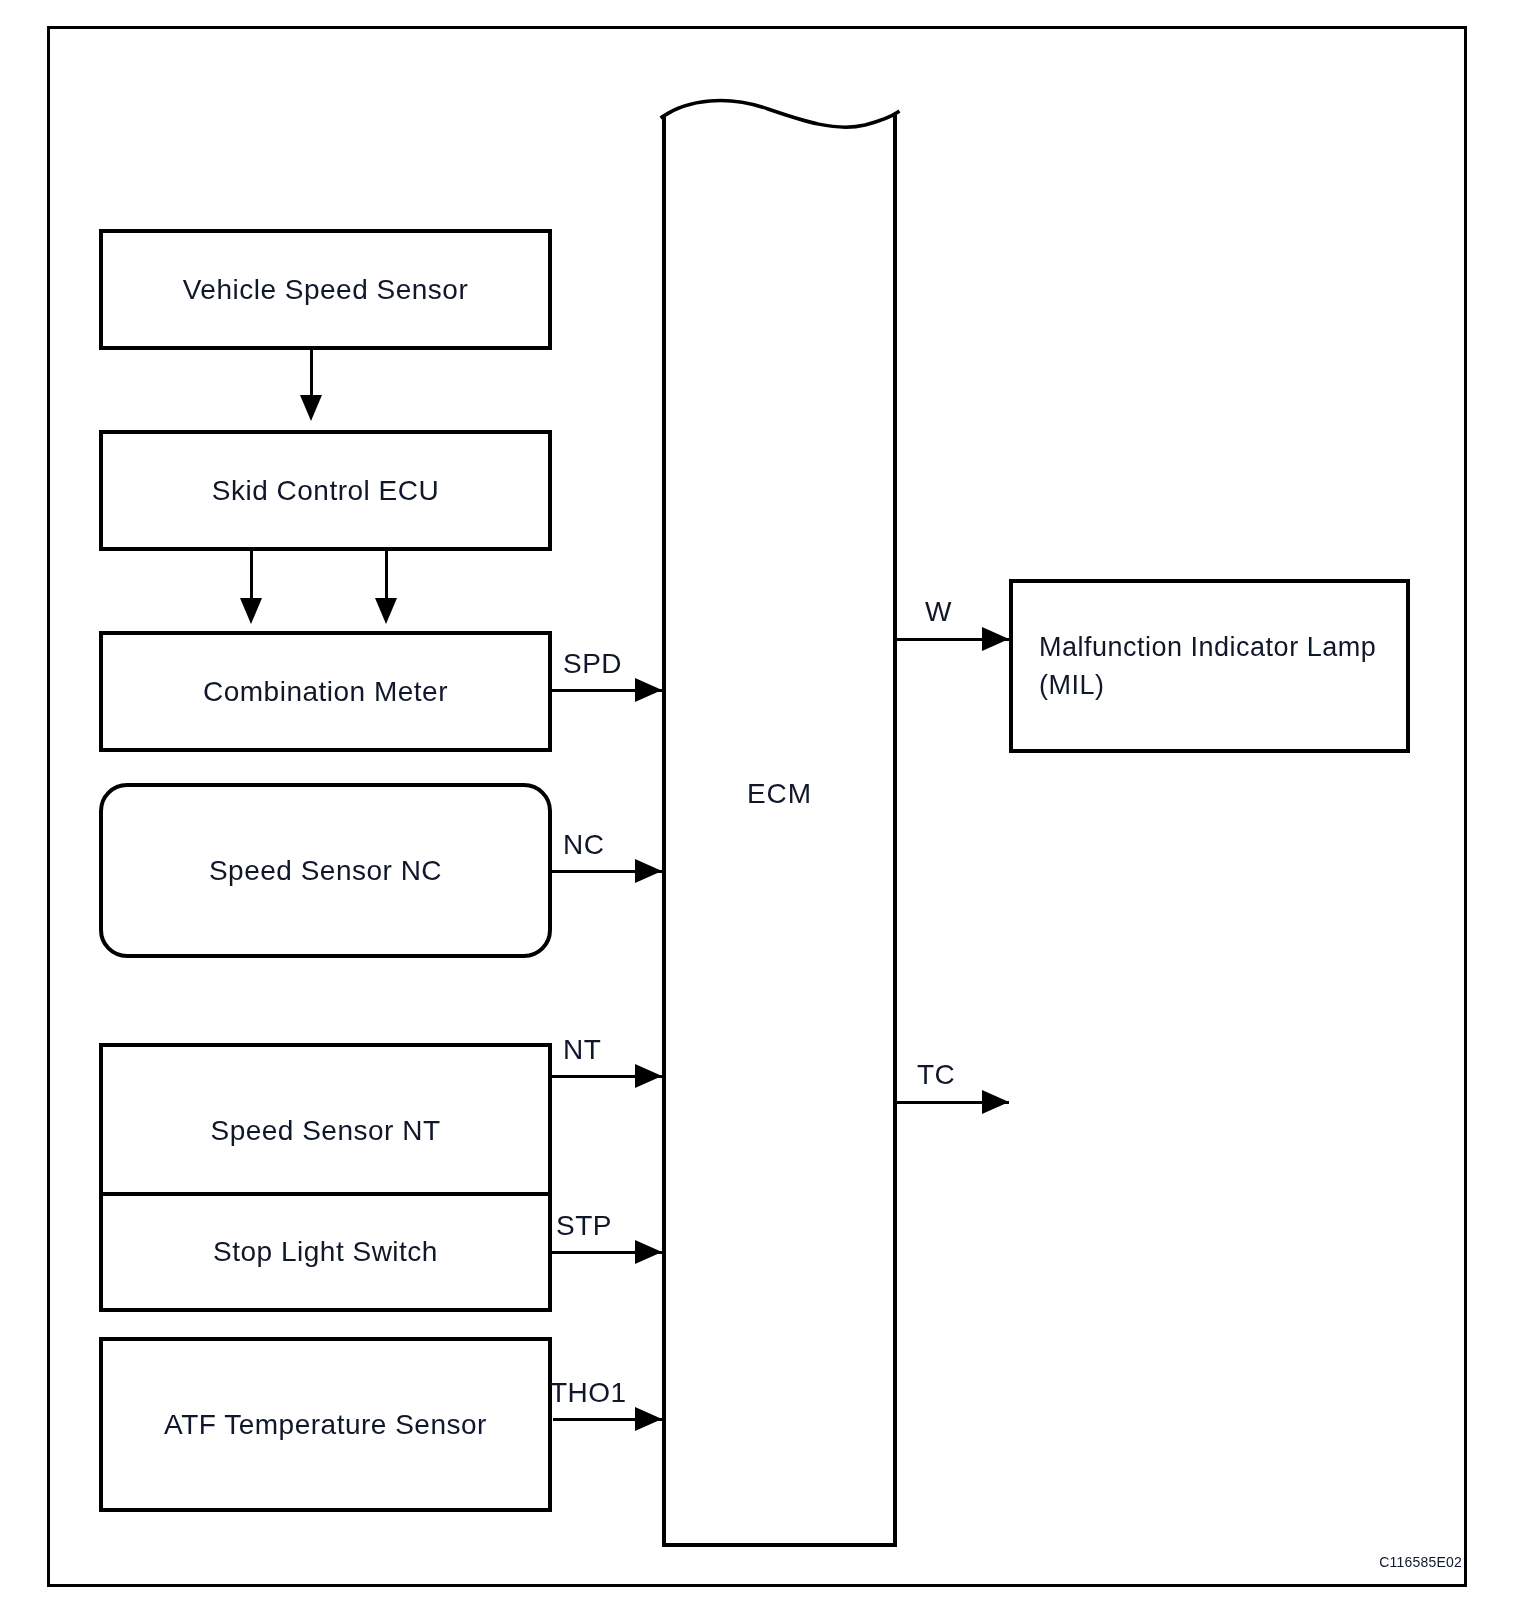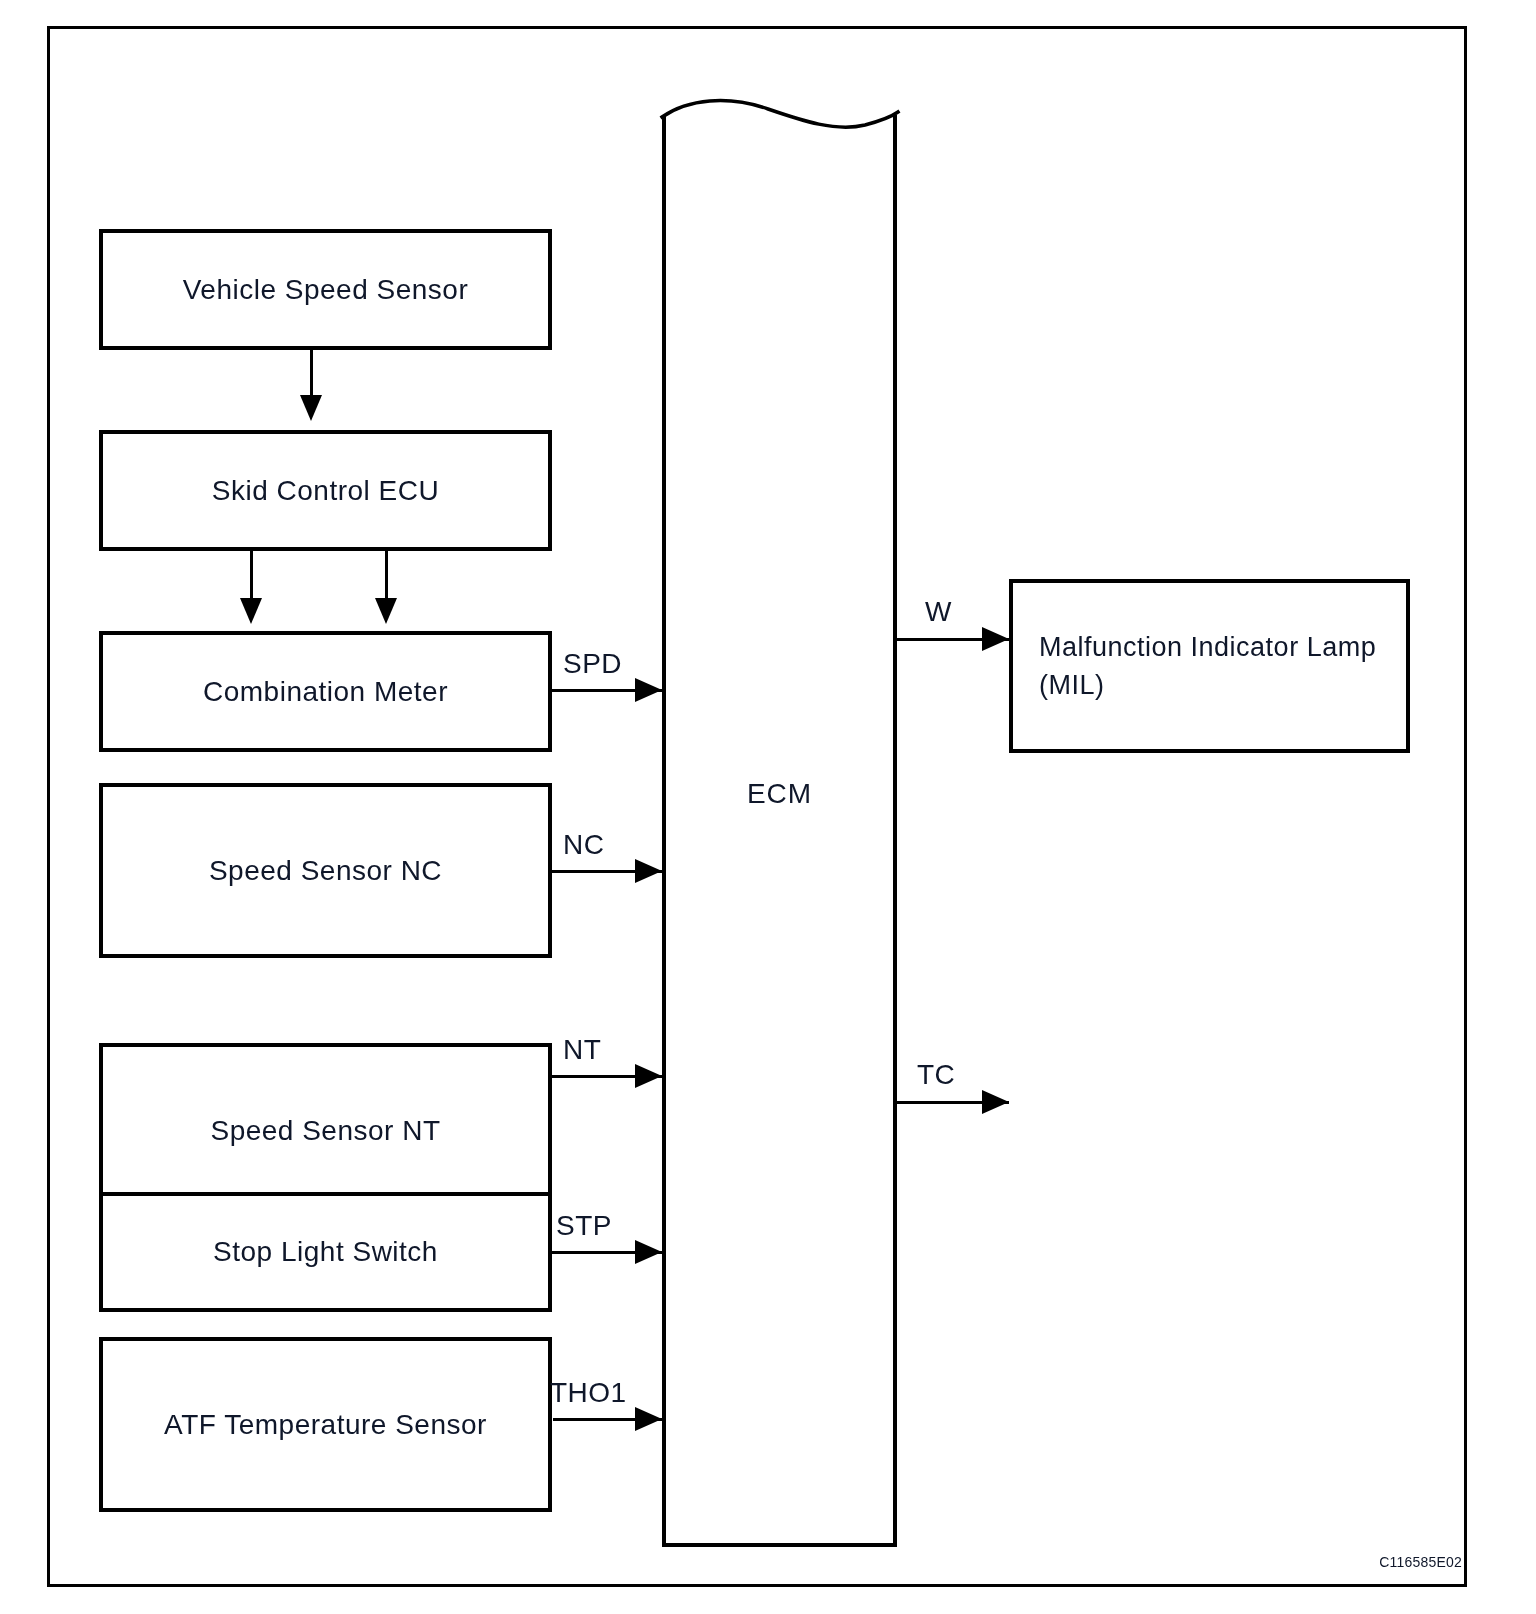--- a/index.html
+++ b/index.html
@@ -40,21 +40,21 @@
   }
   .node.left-col { left: 99px; width: 453px; }
   .node.right-col {
     left: 1009px;
     justify-content: flex-start;
     text-align: left;
   }
   .node-vss { top: 229px; height: 121px; }
   .node-sce { top: 430px; height: 121px; }
   .node-cm  { top: 631px; height: 121px; }
-  .node-nc  { top: 783px; height: 175px; }
+  .node-nc  { top: 783px; height: 175px; border-radius: 28px; }
   .node-nt  { top: 1043px; height: 175px; }
   .node-sls { top: 1192px; height: 120px; }
   .node-atf { top: 1337px; height: 175px; }
   .node-mil { top: 553px; width: 401px; height: 174px; padding-left: 26px; font-size: 27px; margin-top: 26px; }
   .node-mil .wrap { width: 350px; line-height: 1.42; }
   .node-dlc3 { top: 1020px; width: 403px; height: 169px; padding-left: 13px; font-size: 27px; white-space: nowrap; }
 
   
   .node-ecm {
     position: absolute;

